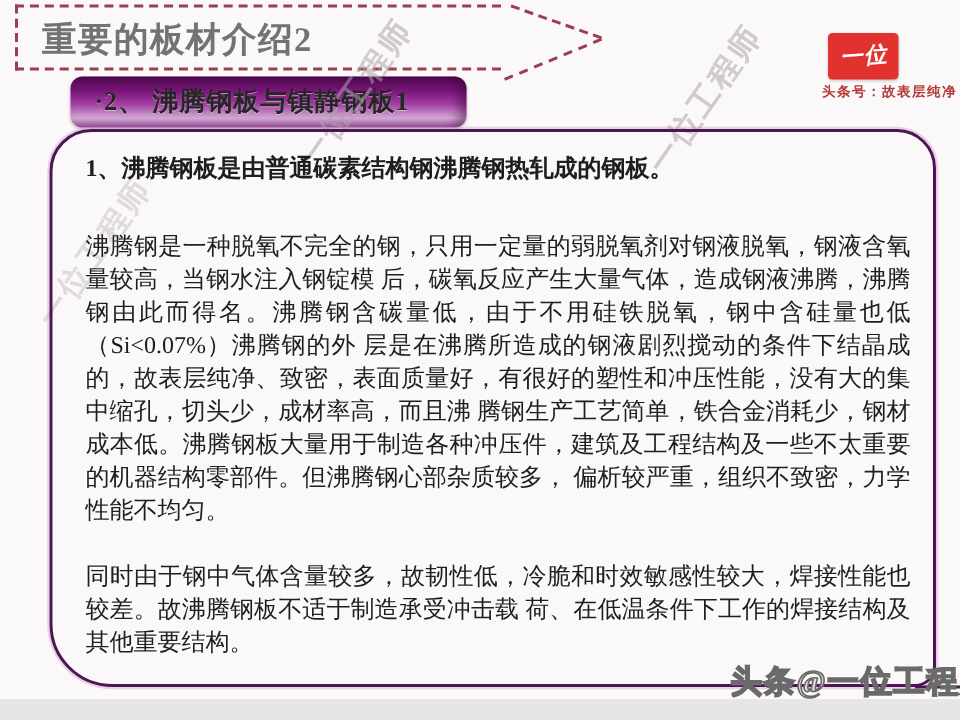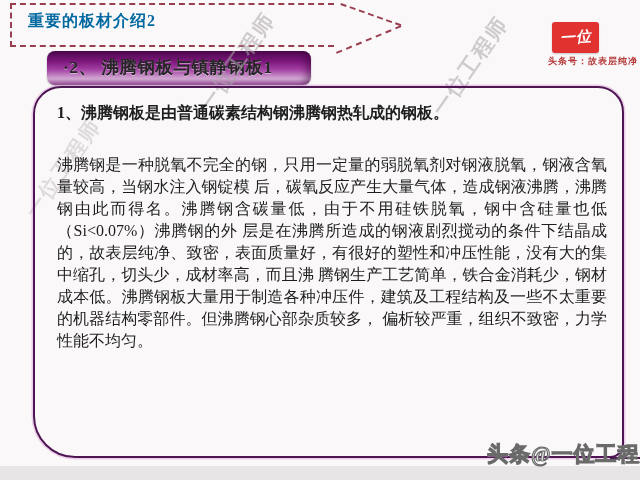--- a/index.html
+++ b/index.html
@@ -10,21 +10,21 @@
   }
   
   #title-box{
     position:absolute;left:10px;top:3px;width:322px;height:40px;
     border-top:2.5px dashed #9a3f51;
     border-left:2.5px dashed #9a3f51;
     border-bottom:2.5px dashed #9a3f51;
   }
   #page-title{
     position:absolute;left:28px;top:11px;
-    font-size:16px;font-weight:bold;color:#0369a1;letter-spacing:1px;
+    font-size:23px;font-weight:bold;color:#737373;letter-spacing:1px;
     white-space:nowrap;
   }
   .chev{position:absolute;border-top:2.5px dashed #9a3f51;transform-origin:left top;}
   #chev-up{left:341px;top:3px;width:64px;transform:rotate(19.5deg);}
   #chev-down{left:336px;top:52px;width:70px;transform:rotate(-22.5deg);}
   
   #banner{
     position:absolute;left:47px;top:51px;width:264px;height:34px;
     border-radius:8px;
     background:linear-gradient(180deg,#4f094f 0%,#7c167c 30%,#a441a4 55%,#d4abd4 82%,#a55aa5 100%);
@@ -108,20 +108,21 @@
   <div class="chev" id="chev-down"></div>
 
   <div id="banner">
     <span id="banner-label">·2、 沸腾钢板与镇静钢板1</span>
   </div>
 
   <div id="content-box">
     <div id="content-text">
       <p class="heading">1、沸腾钢板是由普通碳素结构钢沸腾钢热轧成的钢板。</p>
       <p>沸腾钢是一种脱氧不完全的钢，只用一定量的弱脱氧剂对钢液脱氧，钢液含氧量较高，当钢水注入钢锭模 后，碳氧反应产生大量气体，造成钢液沸腾，沸腾钢由此而得名。沸腾钢含碳量低，由于不用硅铁脱氧，钢中含硅量也低（Si&lt;0.07%）沸腾钢的外 层是在沸腾所造成的钢液剧烈搅动的条件下结晶成的，故表层纯净、致密，表面质量好，有很好的塑性和冲压性能，没有大的集中缩孔，切头少，成材率高，而且沸 腾钢生产工艺简单，铁合金消耗少，钢材成本低。沸腾钢板大量用于制造各种冲压件，建筑及工程结构及一些不太重要的机器结构零部件。但沸腾钢心部杂质较多， 偏析较严重，组织不致密，力学性能不均匀。</p>
+      <p>同时由于钢中气体含量较多，故韧性低，冷脆和时效敏感性较大，焊接性能也较差。故沸腾钢板不适于制造承受冲击载 荷、在低温条件下工作的焊接结构及其他重要结构。</p>
     </div>
   </div>
 
   <div id="bottom-line-ext"></div>
   <div id="footer-strip"></div>
 
   <div id="logo">
     <span id="logo-text">一位</span>
   </div>
   <div id="logo-caption">头条号：故表层纯净</div>

